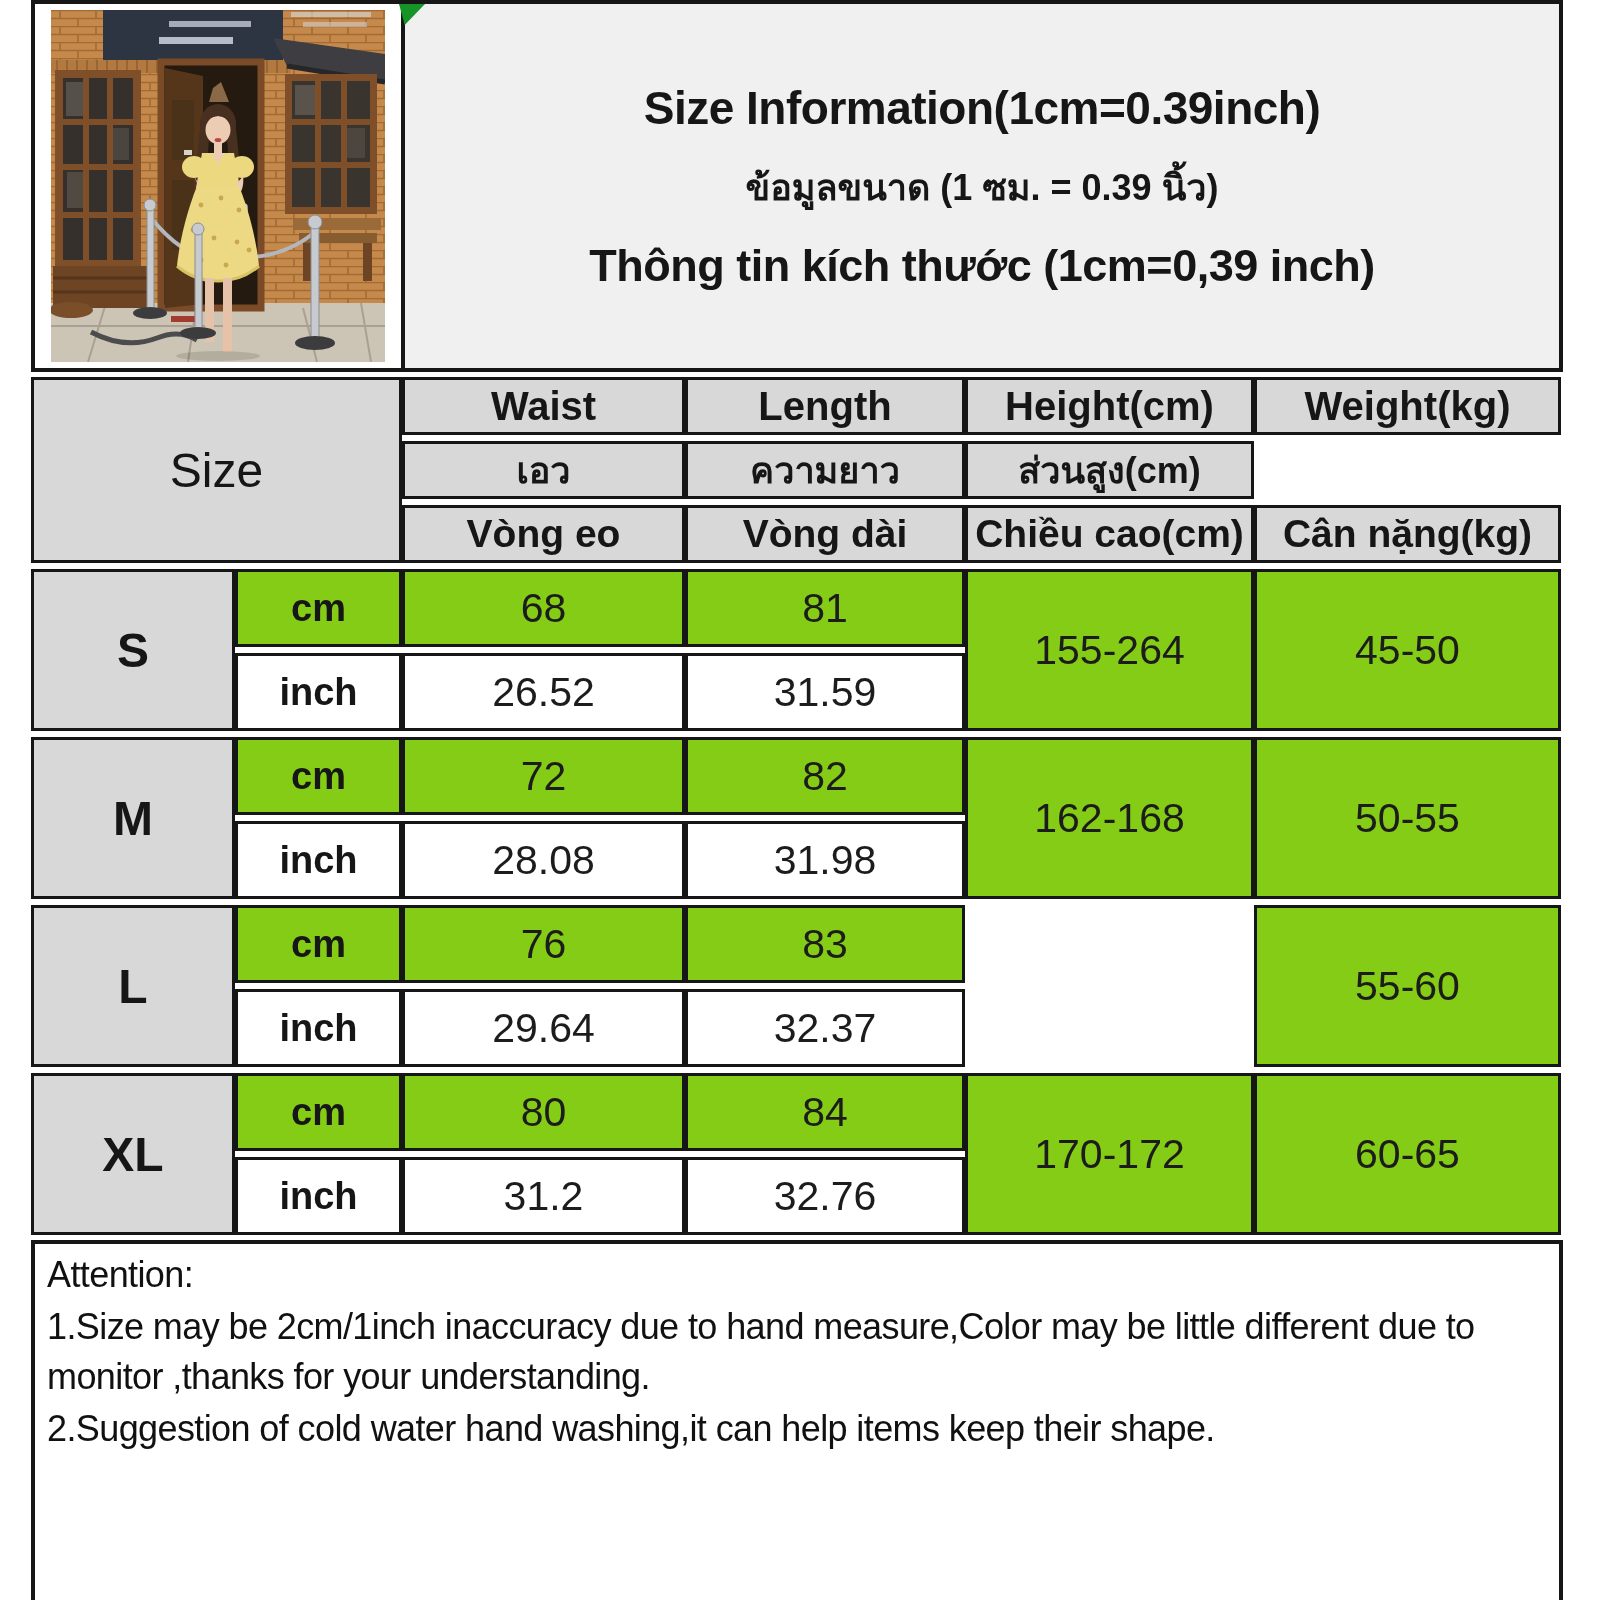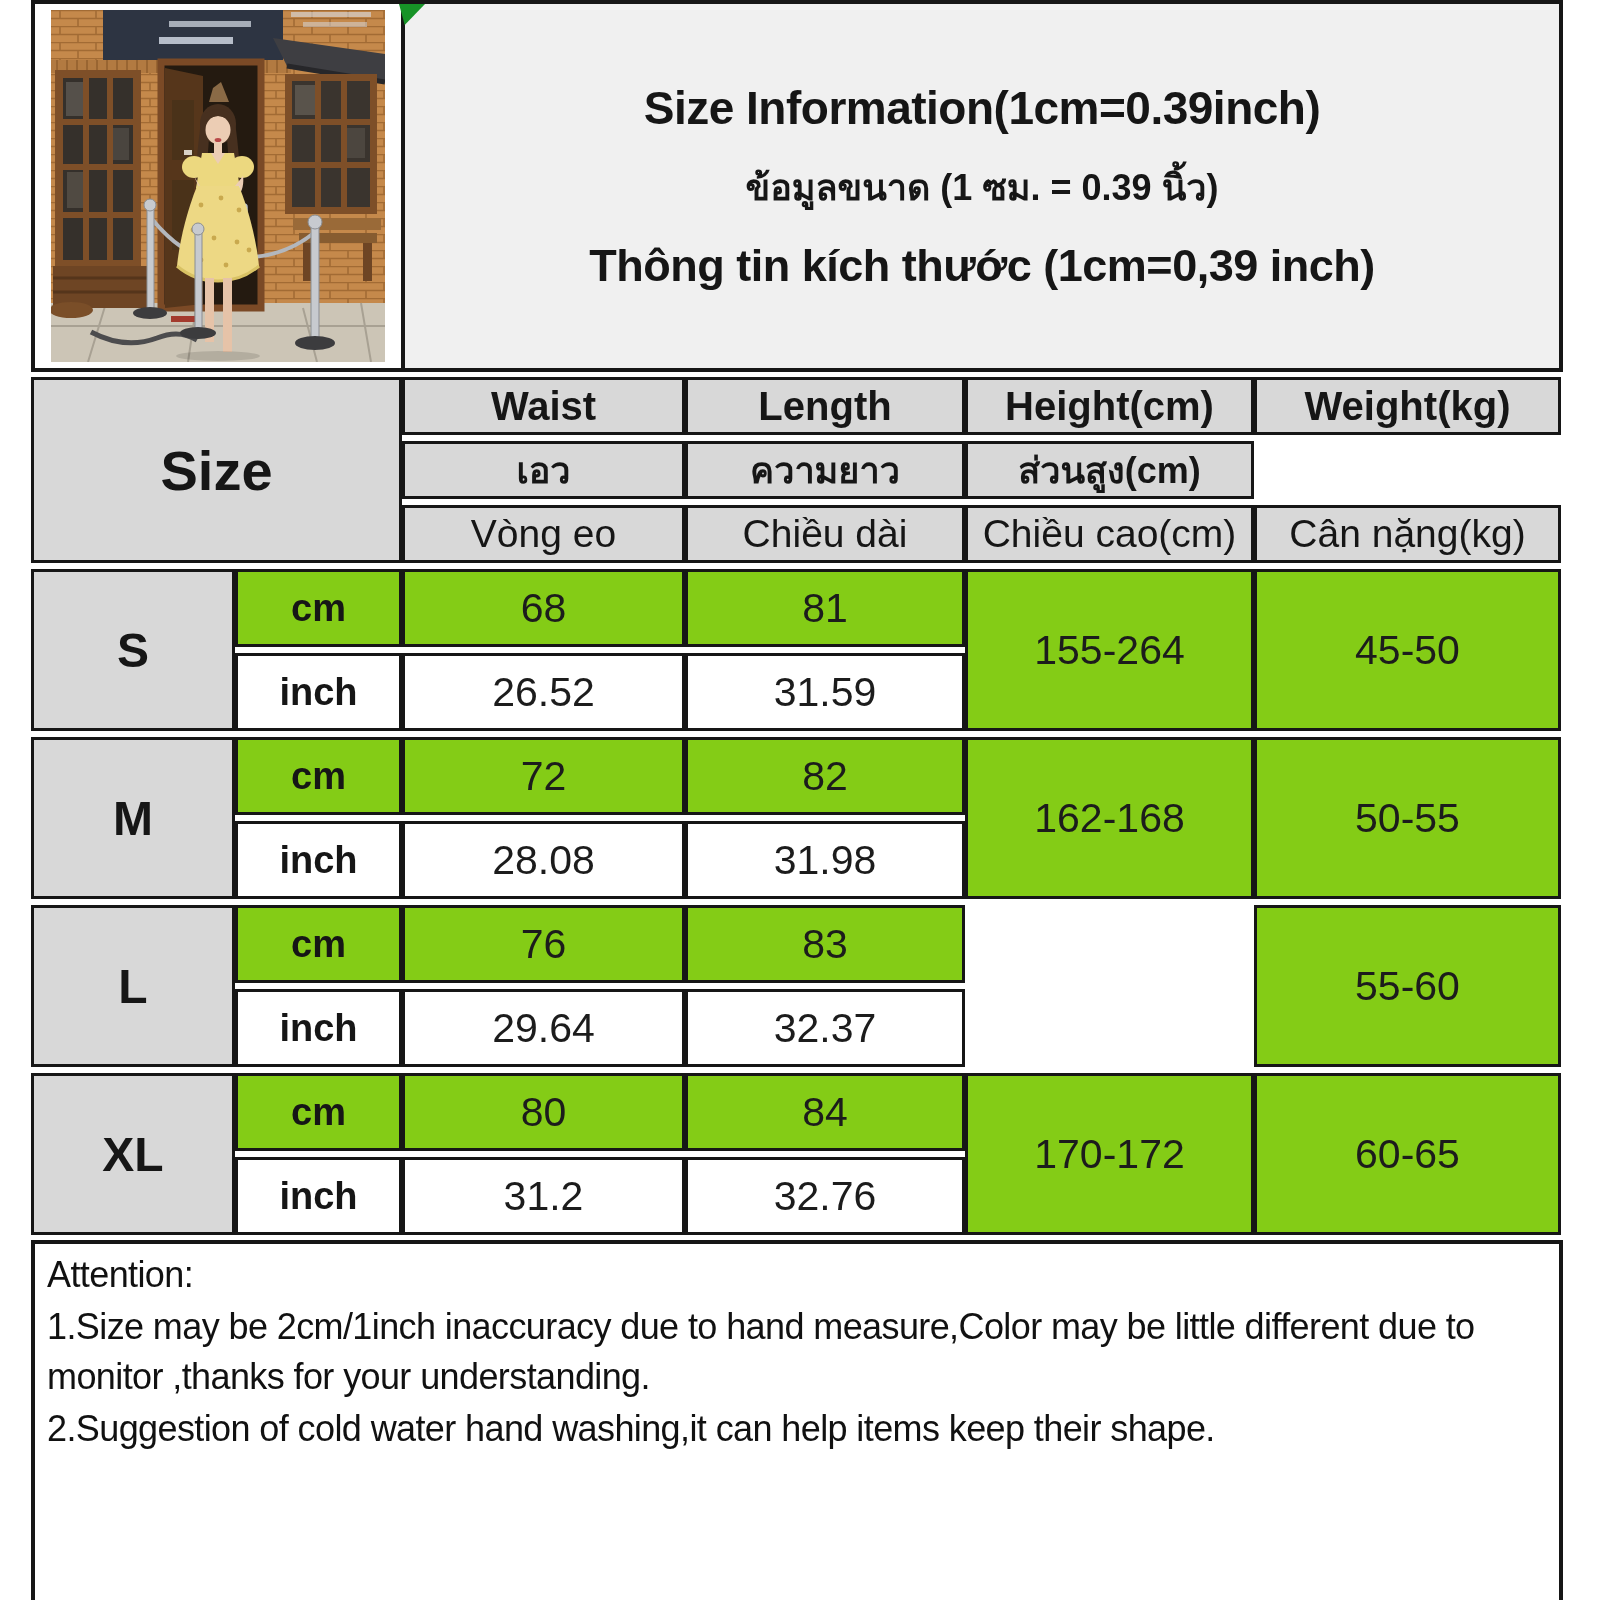--- a/index.html
+++ b/index.html
@@ -21,24 +21,24 @@
   
   .size-grid{margin-top:5px;display:grid;
              grid-template-columns:204px 167px 283px 280px 289px 307px;
              grid-template-rows:58px 58px 58px repeat(8,78px);
              row-gap:6px;column-gap:0;background:#ffffff;}
   .cell{border:3px solid #161616;box-sizing:border-box;display:flex;align-items:center;justify-content:center;
         overflow:hidden;white-space:nowrap;}
   .bg-dark{background:#d8d8d8;}
   .bg-light{background:#84cc16;}
   .bg-white{background:#ffffff;}
-  .size-word{font-size:56px;font-weight:bold;}
+  .size-word{font-size:48px;font-weight:normal;}
   .hdr-en{font-size:40px;font-weight:bold;}
   .hdr-th{font-size:36px;font-weight:bold;}
-  .hdr-vi{font-size:39px;font-weight:normal;text-align:center;}
+  .hdr-vi{font-size:39px;font-weight:bold;text-align:center;}
   .size-letter{font-size:48px;font-weight:bold;}
   .unit-label{font-size:38px;font-weight:bold;}
   .val{font-size:41px;color:#1c1c1c;}
 
   
   .attention-box{margin-top:5px;border:4px solid #161616;box-sizing:border-box;height:405px;background:#ffffff;
                  padding:6px 12px;font-size:36px;line-height:50px;letter-spacing:-0.6px;color:#111;}
   .attention-box p{margin:0 0 2px 0;}
 </style>
 </head>
@@ -176,21 +176,21 @@
 
     <div class="cell bg-dark size-word" style="grid-area:1/1/4/3">Size</div>
     <div class="cell bg-dark hdr-en" style="grid-area:1/3/2/4">Waist</div>
     <div class="cell bg-dark hdr-en" style="grid-area:1/4/2/5">Length</div>
     <div class="cell bg-dark hdr-en" style="grid-area:1/5/2/6">Height(cm)</div>
     <div class="cell bg-dark hdr-en" style="grid-area:1/6/2/7">Weight(kg)</div>
     <div class="cell bg-dark hdr-th" style="grid-area:2/3/3/4">เอว</div>
     <div class="cell bg-dark hdr-th" style="grid-area:2/4/3/5">ความยาว</div>
     <div class="cell bg-dark hdr-th" style="grid-area:2/5/3/6">ส่วนสูง(cm)</div>
     <div class="cell bg-dark hdr-vi" style="grid-area:3/3/4/4">Vòng eo</div>
-    <div class="cell bg-dark hdr-vi" style="grid-area:3/4/4/5">Chiều dài</div>
+    <div class="cell bg-dark hdr-vi" style="grid-area:3/4/4/5">Vòng dài</div>
     <div class="cell bg-dark hdr-vi" style="grid-area:3/5/4/6">Chiều cao(cm)</div>
     <div class="cell bg-dark hdr-vi" style="grid-area:3/6/4/7">Cân nặng(kg)</div>
 
     <div class="cell bg-dark size-letter" style="grid-area:4/1/6/2">S</div>
     <div class="cell bg-light unit-label" style="grid-area:4/2/5/3">cm</div>
     <div class="cell bg-light val" style="grid-area:4/3/5/4">68</div>
     <div class="cell bg-light val" style="grid-area:4/4/5/5">81</div>
     <div class="cell bg-light val" style="grid-area:4/5/6/6">155-264</div>
     <div class="cell bg-light val" style="grid-area:4/6/6/7">45-50</div>
     <div class="cell bg-white unit-label" style="grid-area:5/2/6/3">inch</div>

